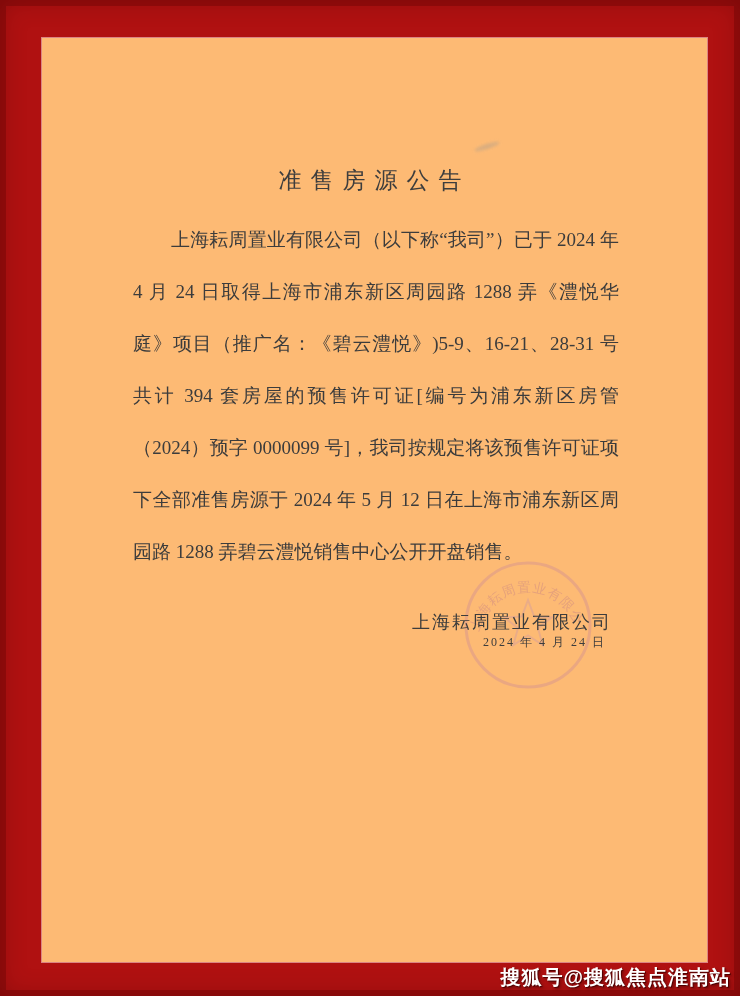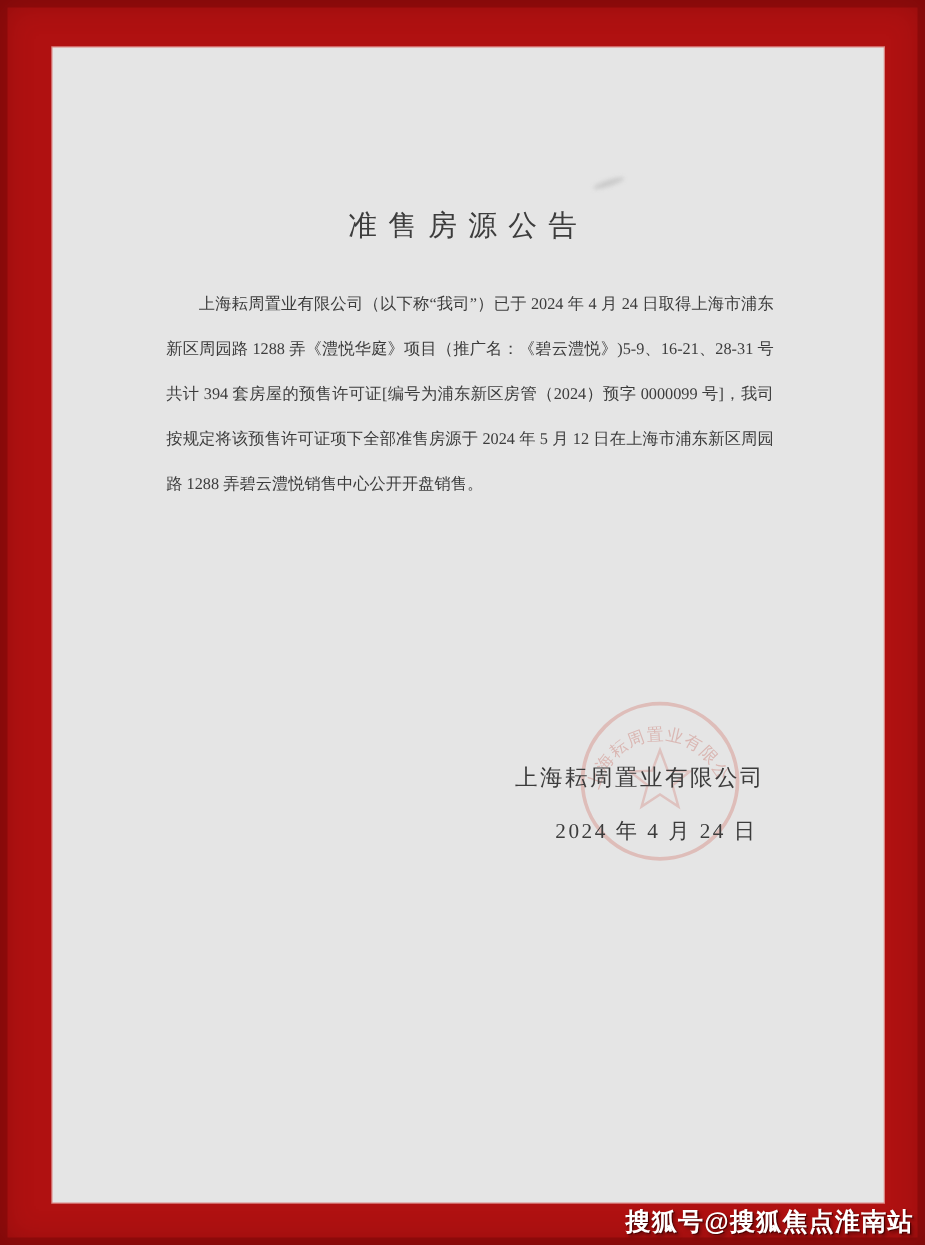--- a/index.html
+++ b/index.html
@@ -13,21 +13,21 @@
     position: relative;
     width: 740px; height: 996px;
     background: #b01111;
     box-shadow: inset 0 0 0 6px rgba(80,0,0,.28), inset 0 0 26px rgba(60,0,0,.30);
   }
   
   .paper {
     position: absolute;
     left: 42px; top: 38px;
     width: 665px; height: 924px;
-    background: #e5e5e5;
+    background: #fdba74;
     box-shadow: 0 0 0 1px rgba(255,230,225,.55);
   }
   .doc-title {
     position: absolute;
     top: 112px; left: 0; right: 0;
     text-align: center;
     font-size: 23px;
     letter-spacing: 9px;
     color: #3d3d3d;
     font-weight: 400;
@@ -36,37 +36,37 @@
     position: absolute;
     top: 106px; left: 432px;
     width: 26px; height: 5px;
     background: rgba(150,150,150,.35);
     border-radius: 50%;
     transform: rotate(-18deg);
     filter: blur(1.5px);
   }
   .body-text {
     position: absolute;
-    top: 187px; left: 91px; right: 88px;
-    font-size: 13px;
-    line-height: 36px;
+    top: 176px; left: 91px; right: 88px;
+    font-size: 19px;
+    line-height: 52px;
     color: #3c3c3c;
     text-align: justify;
   }
   .body-text p { margin: 0; text-indent: 2em; }
   
   .signature {
     position: absolute;
     top: 572px; right: 95px;
     text-align: right;
     color: #3c3c3c;
     z-index: 2;
   }
   .signature .company { font-size: 18px; letter-spacing: 2px; }
-  .signature .date { font-size: 17px; margin-top: 19px; padding-right: 6px; letter-spacing: 2px; }
+  .signature .date { font-size: 12px; padding-right: 6px; letter-spacing: 2px; }
   
   .seal {
     position: absolute;
     left: 421px; top: 522px;
     width: 130px; height: 130px;
     opacity: .5;
     z-index: 1;
     pointer-events: none;
   }
   .seal circle { fill: none; stroke: #d8968e; stroke-width: 3; }

